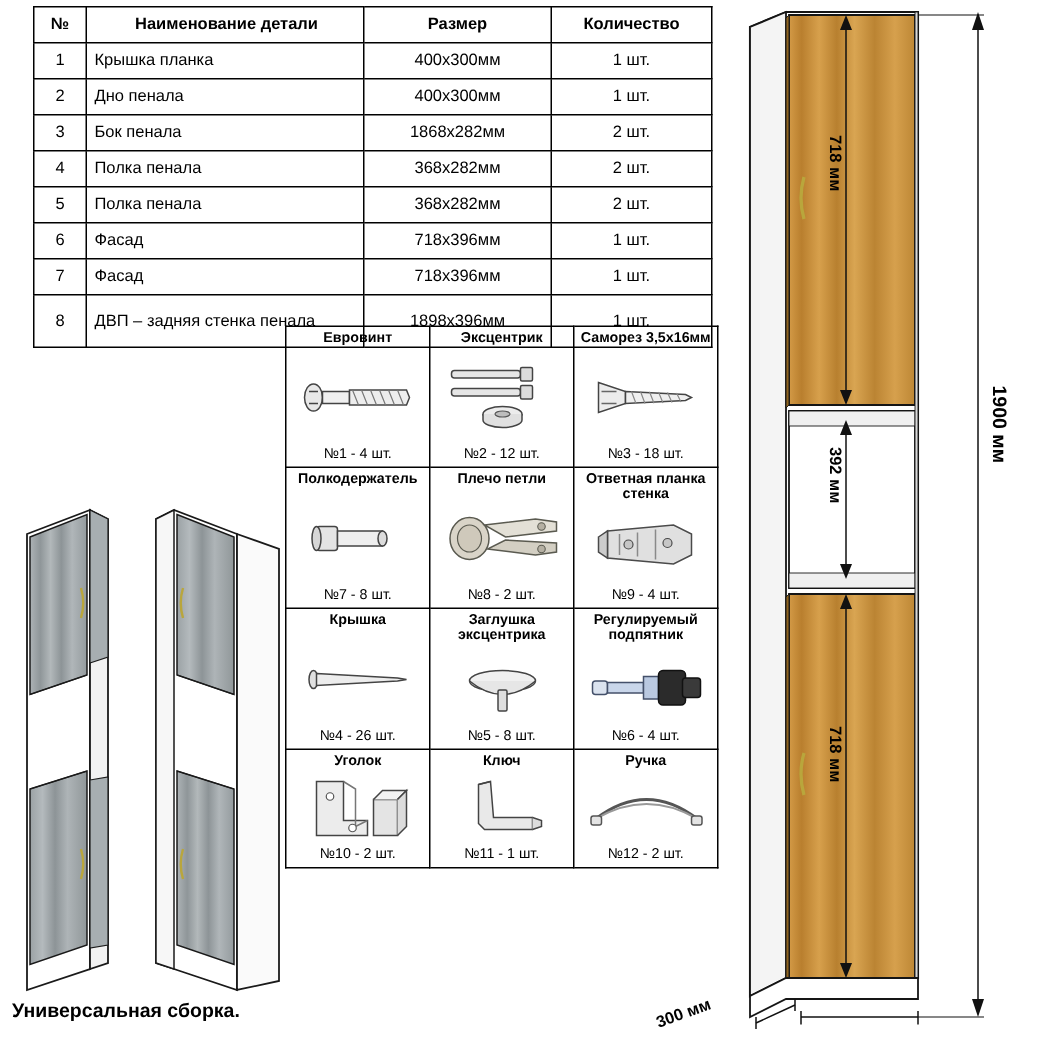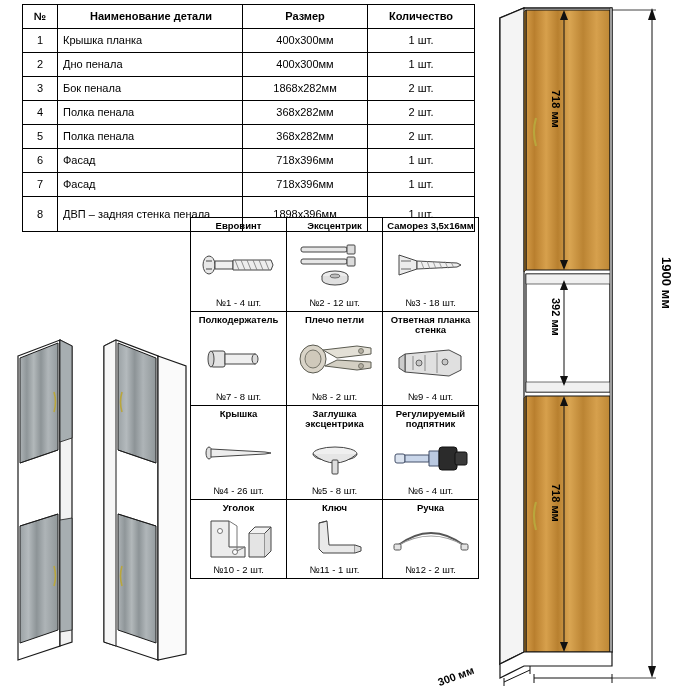--- a/index.html
+++ b/index.html
@@ -431,20 +431,21 @@
         <polygon points="96,16 108,10 108,316 96,312" fill="#f7f7f7" stroke="#1a1a1a" stroke-width="1"></polygon>
         <line x1="110" y1="120" x2="148" y2="133" stroke="#1a1a1a" stroke-width="0.8"></line>
         <line x1="110" y1="184" x2="148" y2="196" stroke="#1a1a1a" stroke-width="0.8"></line>
         <path d="M114 62 q-3 10 0 20" stroke="#b9a63c" stroke-width="1.6" fill="none"></path>
         <path d="M114 236 q-3 10 0 20" stroke="#b9a63c" stroke-width="1.6" fill="none"></path>
         <polygon points="150,26 178,36 178,324 150,330" fill="#fafafa" stroke="#1a1a1a" stroke-width="1.2"></polygon>
       </g>
     </svg>
   </div>
 
+  <div class="caption">Универсальная сборка.</div>
 
   <div class="right-cab">
     <svg width="200" height="690" viewBox="0 0 200 690">
       <defs>
         <linearGradient id="oak" x1="0" y1="0" x2="1" y2="0">
           <stop offset="0%" stop-color="#d39a46"></stop>
           <stop offset="10%" stop-color="#b97f2e"></stop>
           <stop offset="24%" stop-color="#d7a04c"></stop>
           <stop offset="38%" stop-color="#b8802f"></stop>
           <stop offset="52%" stop-color="#d9a552"></stop>

